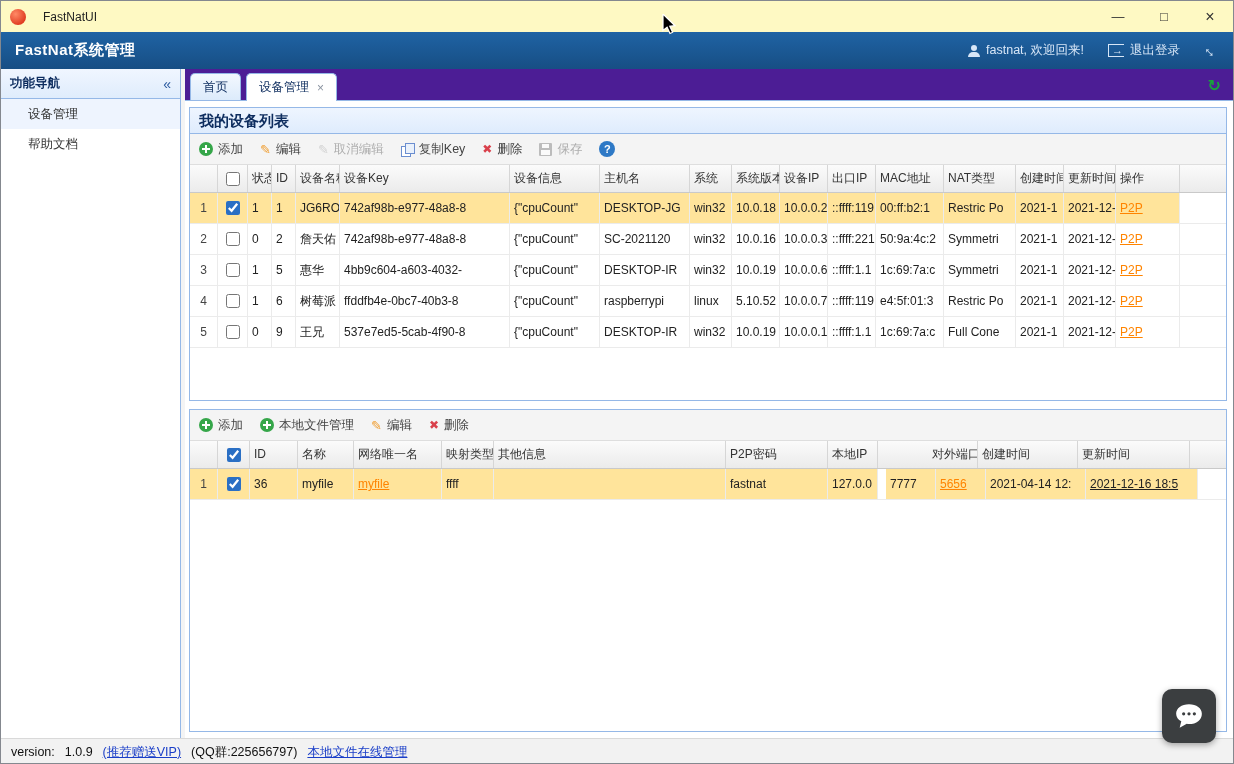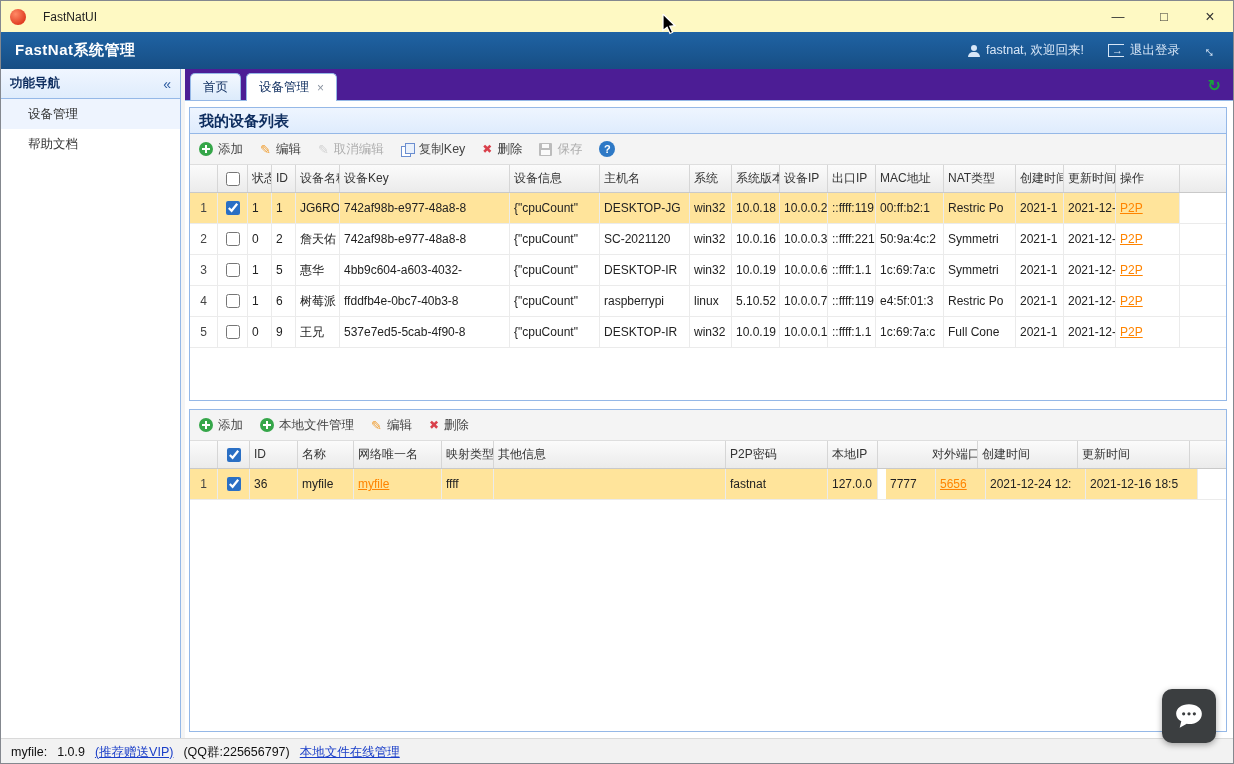--- a/index.html
+++ b/index.html
@@ -364,33 +364,33 @@
               </div>
               <div class="g-cell" style="width: 48px;">36</div>
               <div class="g-cell" style="width: 56px;">myfile</div>
               <div class="g-cell" style="width: 88px;"><a class="g-link" href="javascript:void(0)">myfile</a></div>
               <div class="g-cell" style="width: 52px;">ffff</div>
               <div class="g-cell" style="width: 232px;"></div>
               <div class="g-cell" style="width: 102px;">fastnat</div>
               <div class="g-cell" style="width: 50px;">127.0.0</div>
               <div class="g-cell" style="width: 50px; margin-left: 8px;">7777</div>
               <div class="g-cell" style="width: 50px;"><a class="g-link" href="javascript:void(0)">5656</a></div>
-              <div class="g-cell" style="width: 100px;">2021-12-24 12:</div>
-              <div class="g-cell" style="width: 112px;">2021-12-16 18:5</div>
+              <div class="g-cell" style="width: 100px;">2021-04-14 12:</div>
+              <div class="g-cell" style="width: 112px; text-decoration: underline;">2021-12-16 18:5</div>
               <div class="g-fill"></div>
             </div>
           </div>
       </div>
 
     </div>
   </div>
 </div>
 
 <div class="statusbar">
-  <span>myfile:</span>
+  <span>version:</span>
   <span>1.0.9</span>
   <a class="blue">(推荐赠送VIP)</a>
   <span>(QQ群:225656797)</span>
   <a class="blue">本地文件在线管理</a>
 </div>
 
 <div class="chat-fab">
   <svg width="30" height="28" viewBox="0 0 28 26">
     <path d="M14 2 C7 2 2 5.8 2 10.8 c0 3 1.9 5.6 4.8 7.2 L5.3 24 l6.6 -3.7 c.7 .1 1.4 .2 2.1 .2 c7 0 12 -3.9 12 -9.7 C26 5.8 21 2 14 2 Z" fill="#fff"></path>
     <circle cx="9" cy="11" r="1.5" fill="#3b3e40"></circle>

